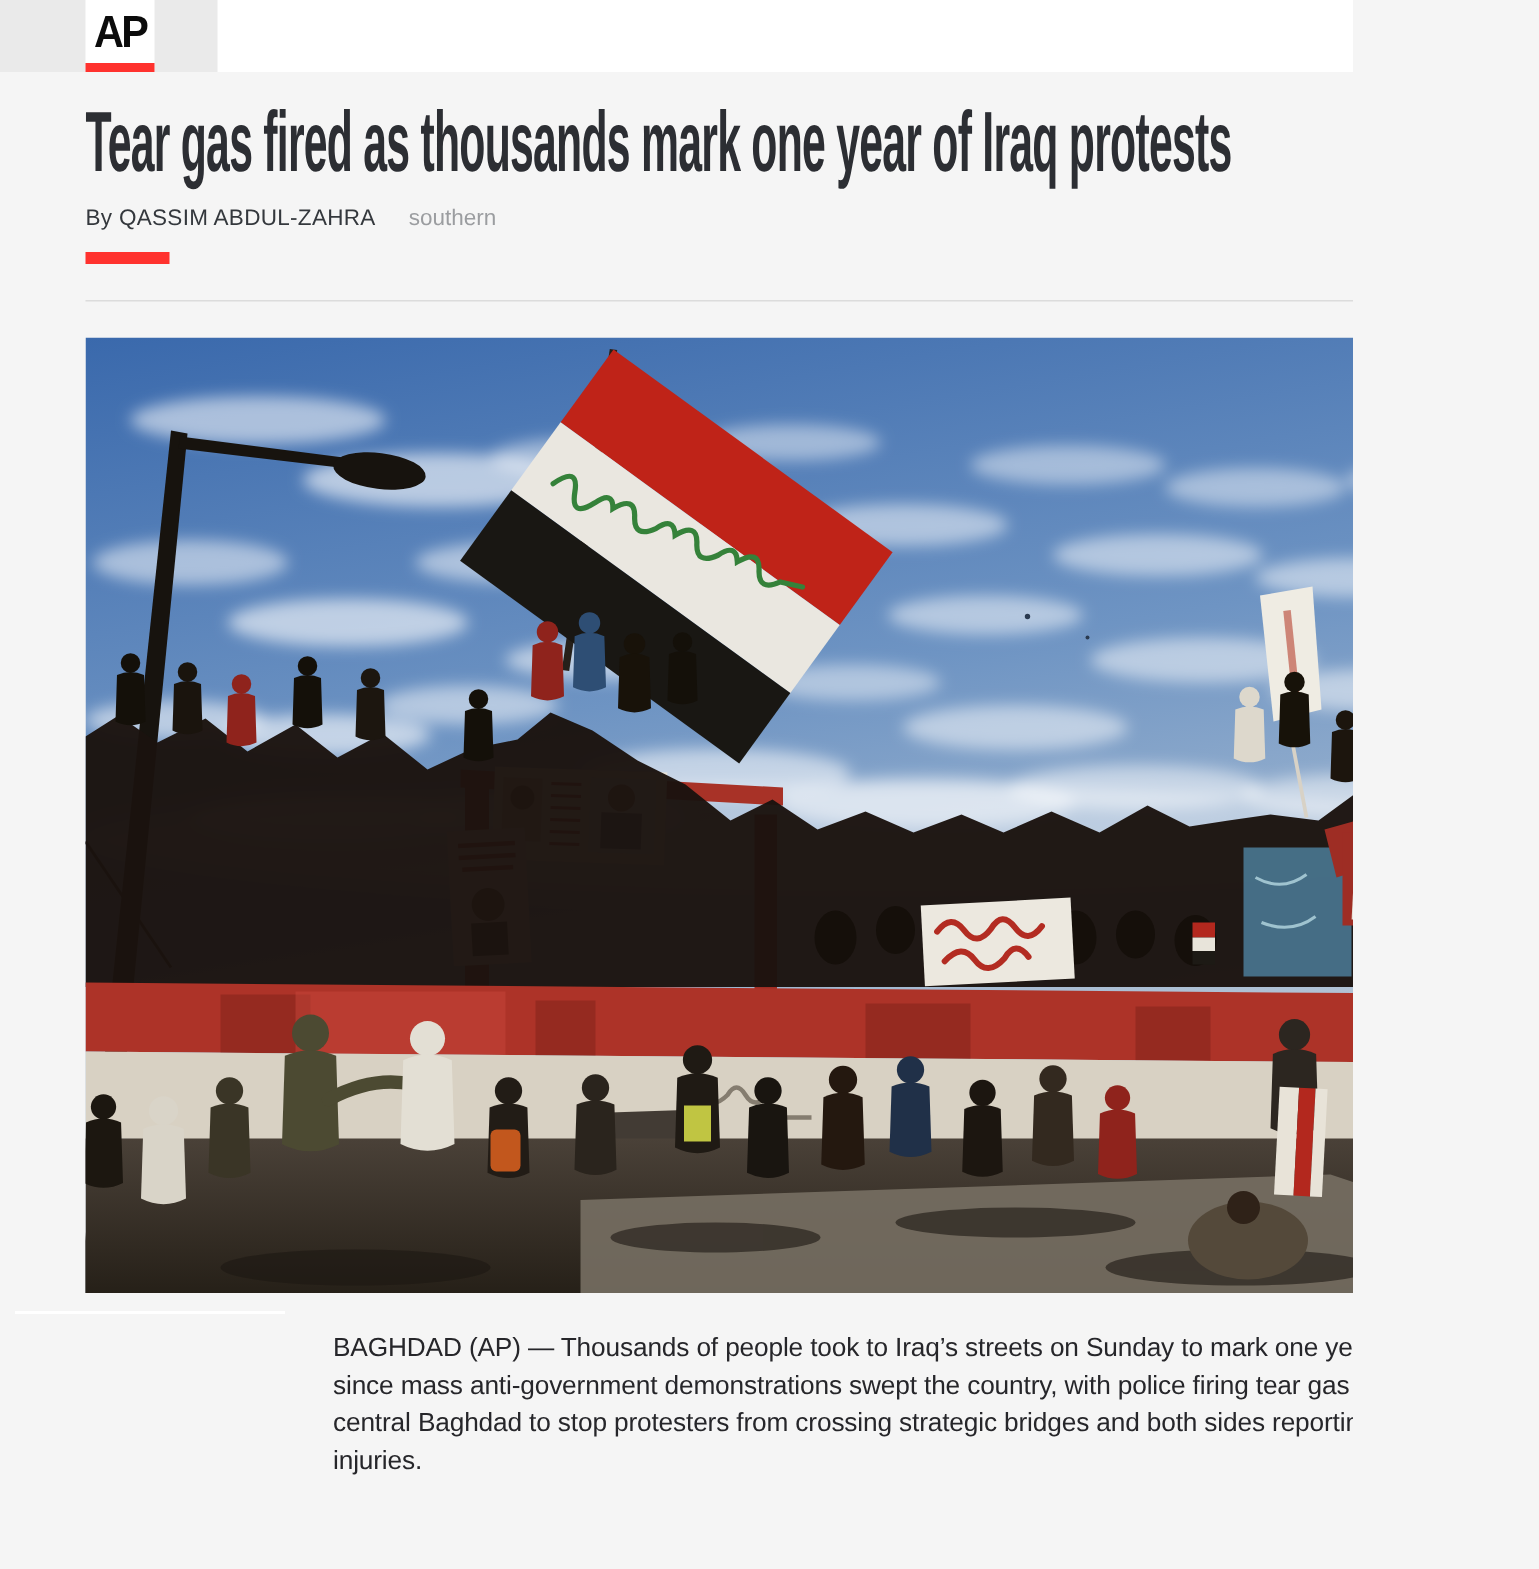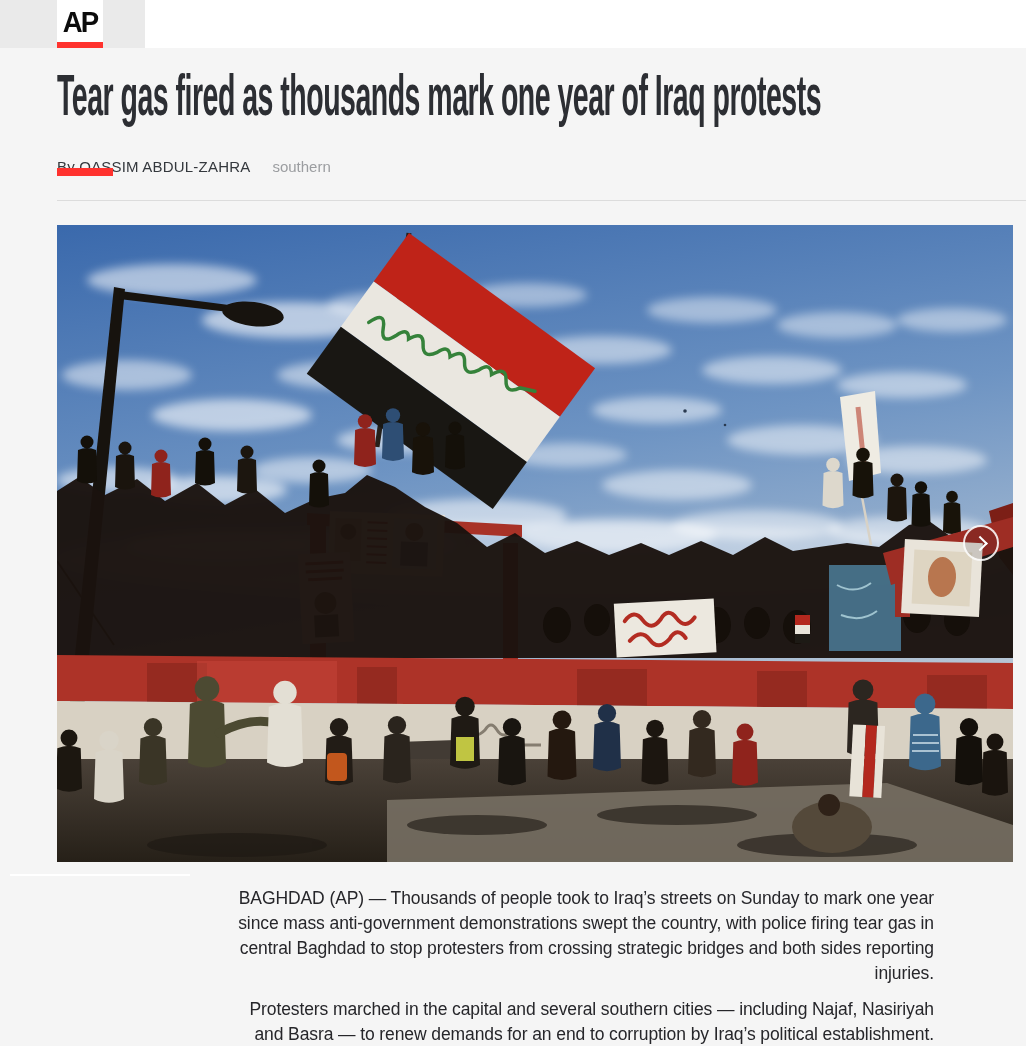--- a/index.html
+++ b/index.html
@@ -1,31 +1,31 @@
 <!DOCTYPE html>
 <html><head>
 <meta charset="utf-8">
 <style>
   html,body{margin:0;padding:0;}
   body{font-family:"Liberation Sans",sans-serif;background:#f5f5f5;}
-  .page{position:relative;width:1026px;height:1046px;background:#f5f5f5;overflow:hidden;text-align:right;}
+  .page{position:relative;width:902px;height:1046px;background:#f5f5f5;overflow:hidden;}
 
   
   .site-header{position:absolute;top:0;left:0;width:1026px;height:48px;background:#ffffff;}
   .header-band{position:absolute;top:0;left:0;width:145px;height:48px;background:#eaeaea;}
   .logo{position:absolute;top:0;left:57px;width:46px;height:48px;background:#ffffff;display:block;text-decoration:none;cursor:pointer;}
   .logo-text{position:absolute;top:1px;left:0;width:46px;height:41px;display:flex;align-items:center;justify-content:center;
     font-weight:700;font-size:30px;letter-spacing:-2px;color:#0b0b0b;transform:scaleX(.92);}
   .logo-bar{position:absolute;left:0;bottom:0;width:46px;height:6px;background:#ff322e;}
 
   
   .headline{position:absolute;left:57px;top:66px;margin:0;white-space:nowrap;color:#2c2e33;
     font-size:57px;font-weight:700;letter-spacing:-1px;line-height:1.05;
     transform:scaleX(.5);transform-origin:0 0;}
-  .byline-row{position:absolute;left:57px;top:158px;display:flex;align-items:baseline;gap:22px;}
+  .byline-row{position:absolute;left:57px;top:137px;display:flex;align-items:baseline;gap:22px;}
   .byline{font-size:15px;color:#34383d;letter-spacing:.2px;}
   .timestamp{font-size:15px;color:#9b9da0;}
   .accent-bar{position:absolute;left:57px;top:168px;width:56px;height:8px;background:#ff322e;}
   .divider{position:absolute;left:57px;top:200px;width:969px;height:1px;background:#dcdcdc;}
 
   
   .lead-photo{position:absolute;left:57px;top:225px;width:956px;height:637px;margin:0;cursor:pointer;}
   .lead-photo svg{display:block;}
   .gallery-next{position:absolute;left:906px;top:300px;width:36px;height:36px;border-radius:50%;
     border:2px solid rgba(255,255,255,.88);background:rgba(22,24,34,.14);padding:0;cursor:pointer;
@@ -299,16 +299,15 @@
 
     <button class="gallery-next" aria-label="next photo">
       <span class="arrow"></span>
     </button>
   </figure>
 
   <div class="white-tick"></div>
 
   <article class="article-body">
     <p>BAGHDAD (AP) — Thousands of people took to Iraq’s streets on Sunday to mark one year since mass anti-government demonstrations swept the country, with police firing tear gas in central Baghdad to stop protesters from crossing strategic bridges and both sides reporting injuries.</p>
-    <p>Protesters marched in the capital and several southern cities — including Najaf, Nasiriyah and Basra — to renew demands for an end to corruption by Iraq’s political establishment.</p>
   </article>
 
 </div>
 
 </body></html>

